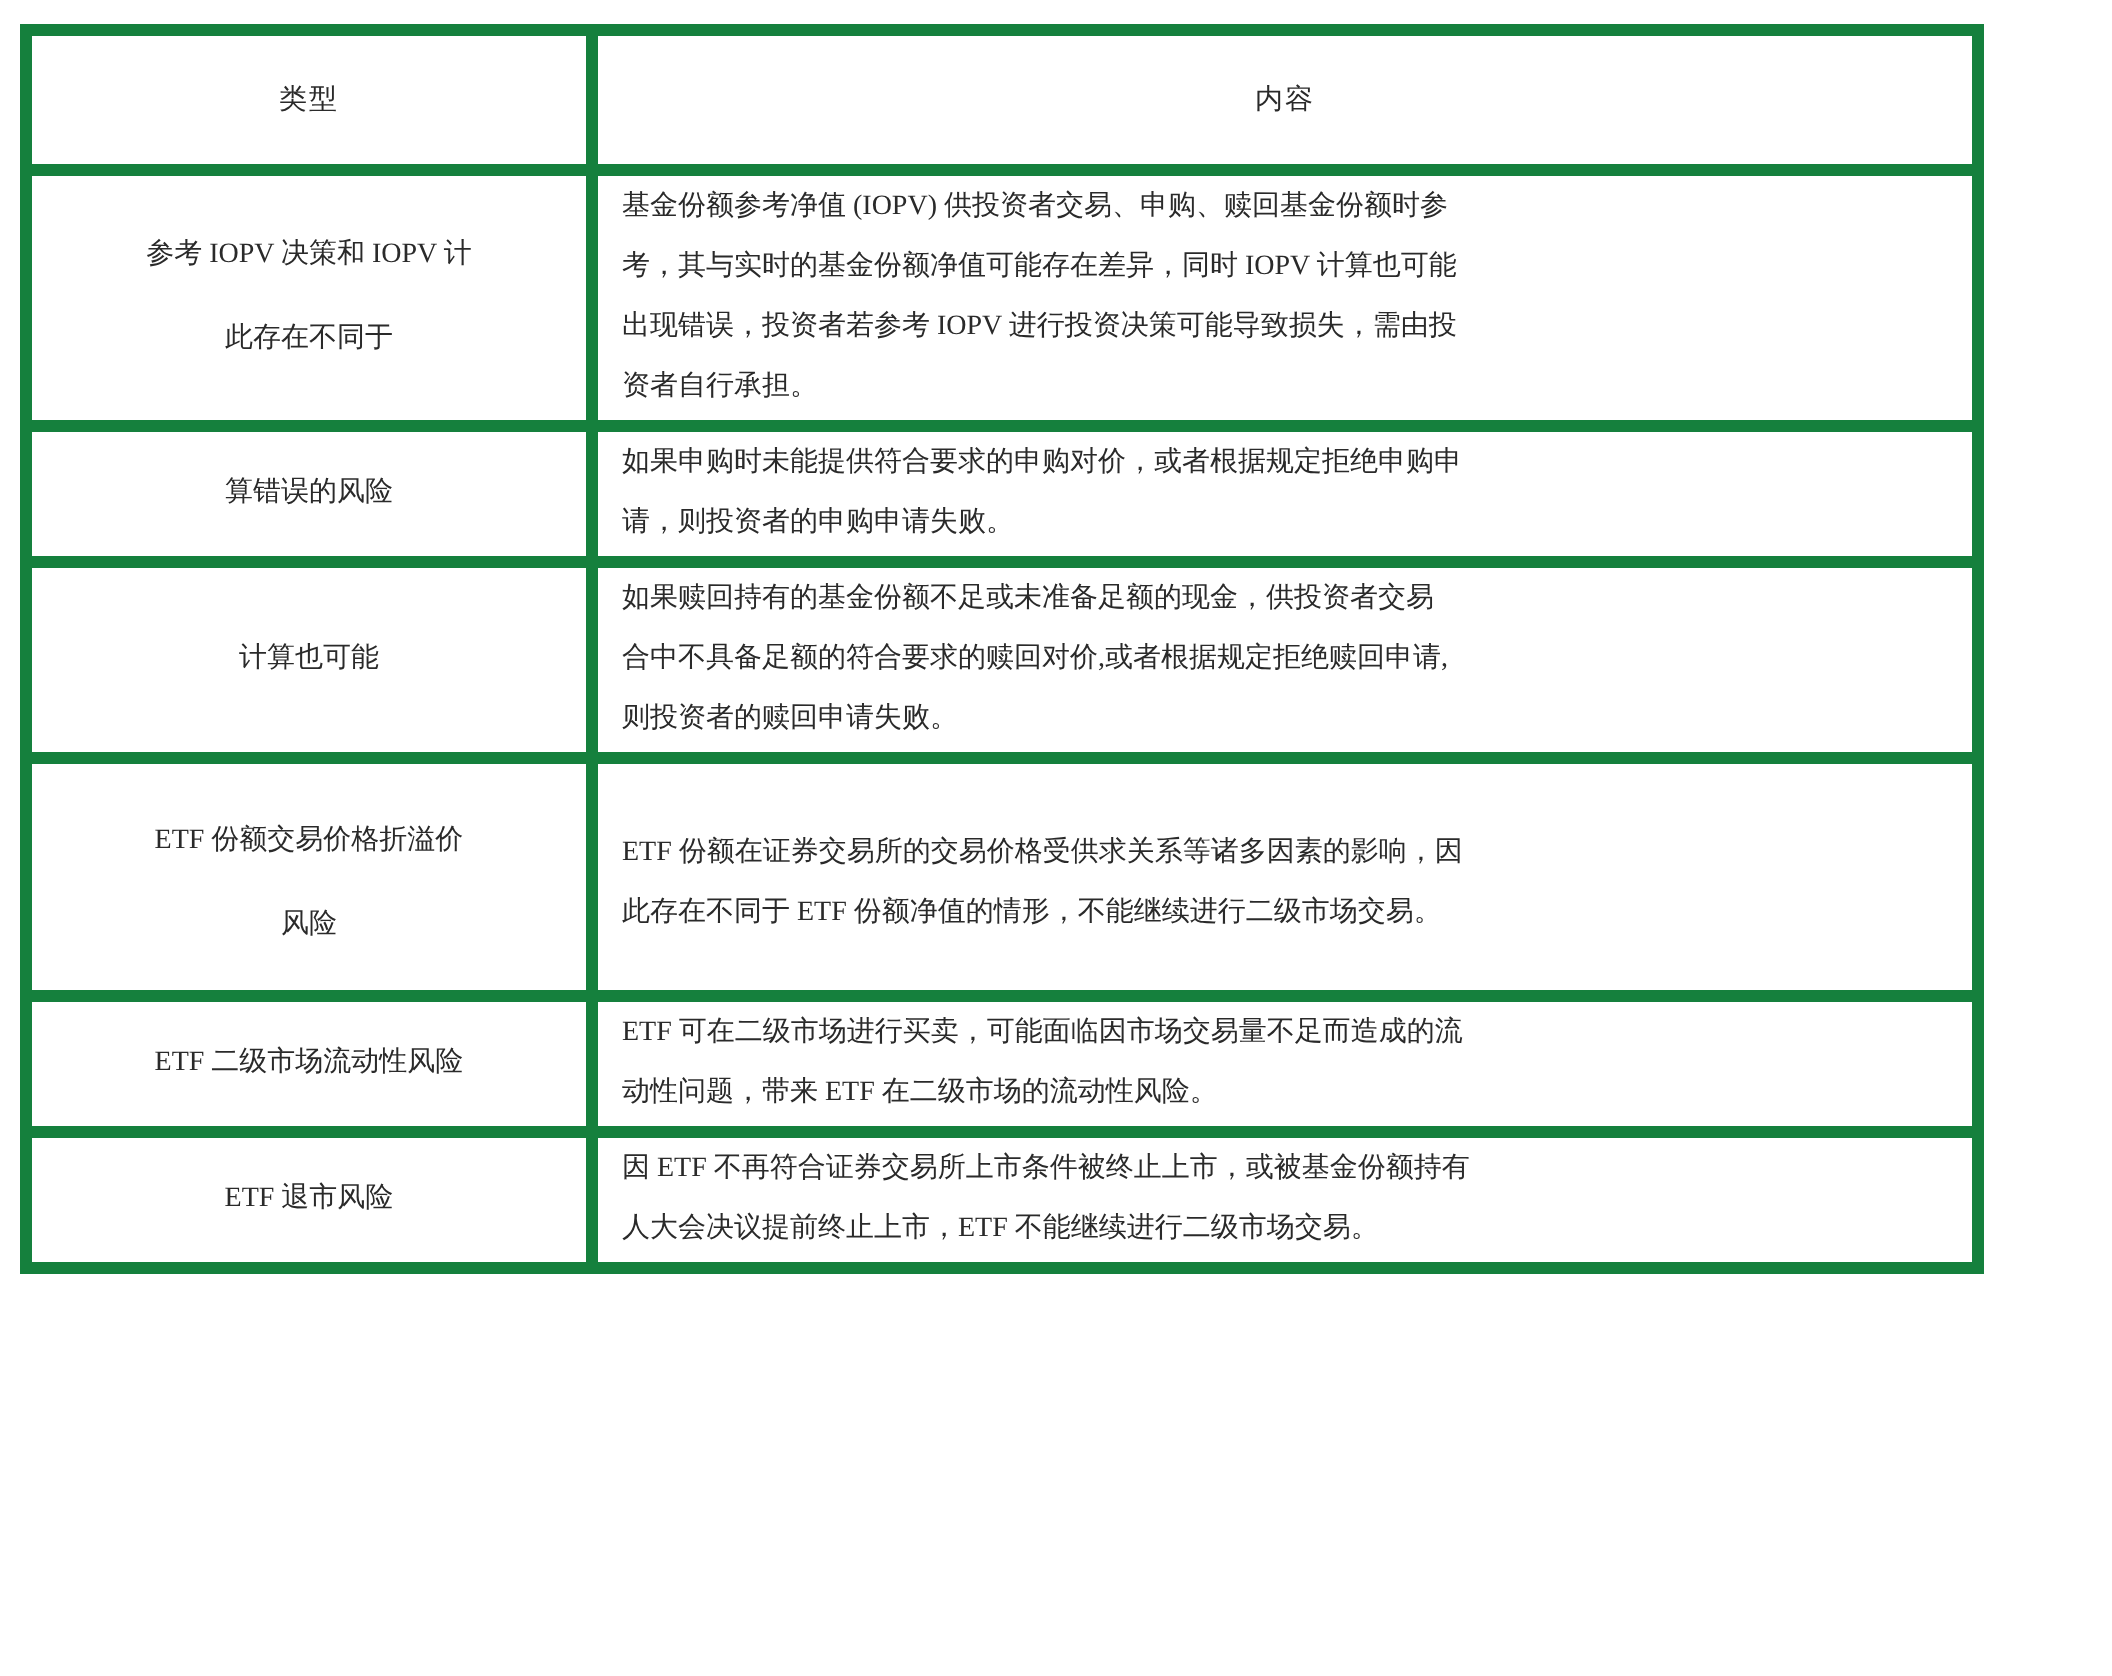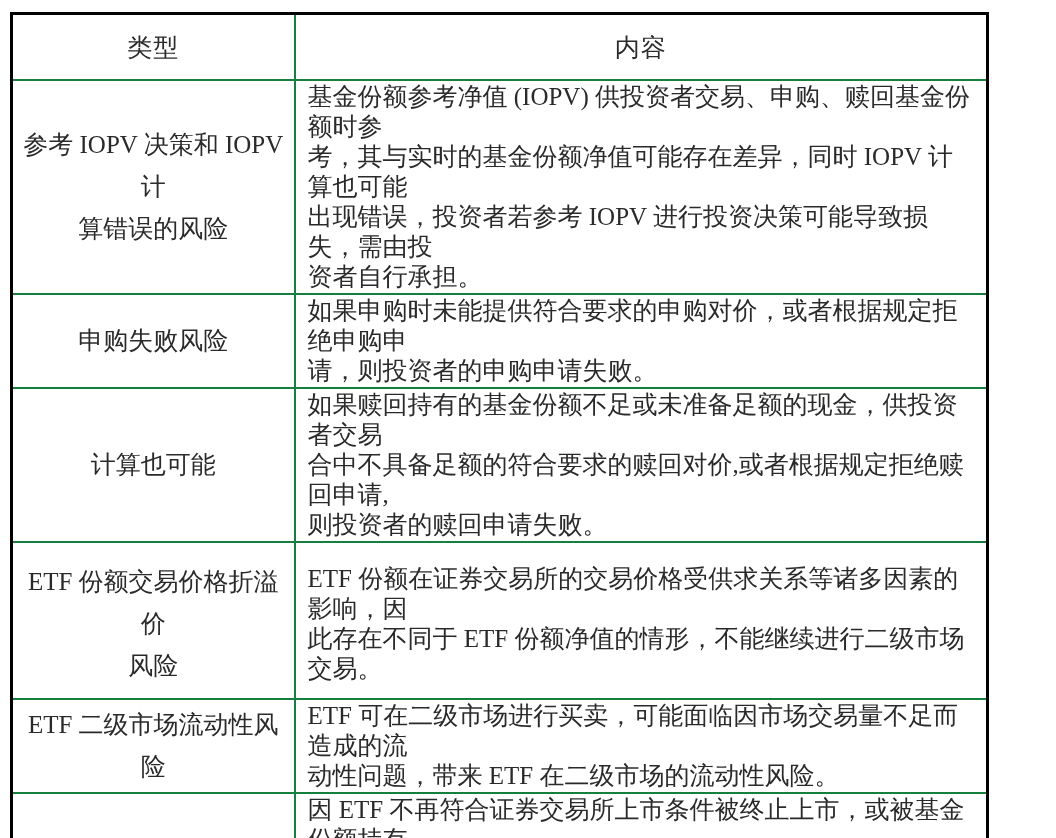--- a/index.html
+++ b/index.html
@@ -18,22 +18,22 @@
     padding: 12px 0 0 10px;
   }
   table.risk-table {
     border-collapse: collapse;
     table-layout: fixed;
     width: 976px;
     border: 3px solid #000000;
   }
   table.risk-table th,
   table.risk-table td {
-    border: 2px solid #15803d;
-    font-size: 25px;
+    border: 6px solid #15803d;
+    font-size: 14px;
     vertical-align: middle;
   }
   col.col-type   { width: 283px; }
   col.col-content{ width: 693px; }
   th {
     font-weight: normal;
     height: 62px;
     text-align: center;
     letter-spacing: 1px;
   }
@@ -62,28 +62,28 @@
     </colgroup>
     <thead>
       <tr>
         <th>类型</th>
         <th>内容</th>
       </tr>
     </thead>
     <tbody>
       <tr>
         <td class="type">参考 IOPV 决策和 IOPV 计
-算错误的风险</td>
+此存在不同于</td>
         <td class="content">基金份额参考净值 (IOPV) 供投资者交易、申购、赎回基金份额时参
 考，其与实时的基金份额净值可能存在差异，同时 IOPV 计算也可能
 出现错误，投资者若参考 IOPV 进行投资决策可能导致损失，需由投
 资者自行承担。</td>
       </tr>
       <tr>
-        <td class="type">申购失败风险</td>
+        <td class="type">算错误的风险</td>
         <td class="content">如果申购时未能提供符合要求的申购对价，或者根据规定拒绝申购申
 请，则投资者的申购申请失败。</td>
       </tr>
       <tr>
         <td class="type">计算也可能</td>
         <td class="content">如果赎回持有的基金份额不足或未准备足额的现金，供投资者交易
 合中不具备足额的符合要求的赎回对价,或者根据规定拒绝赎回申请,
 则投资者的赎回申请失败。</td>
       </tr>
       <tr class="row-premium">

